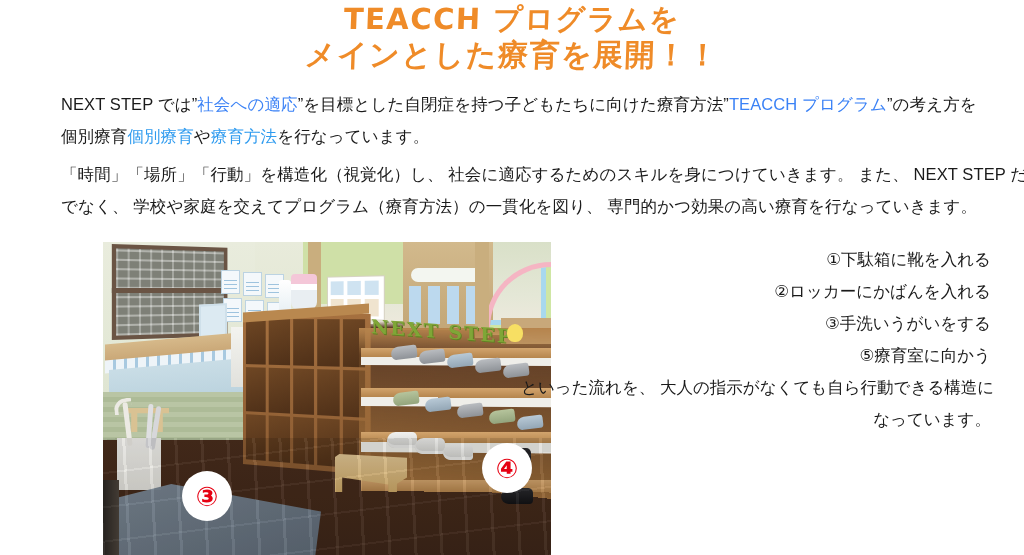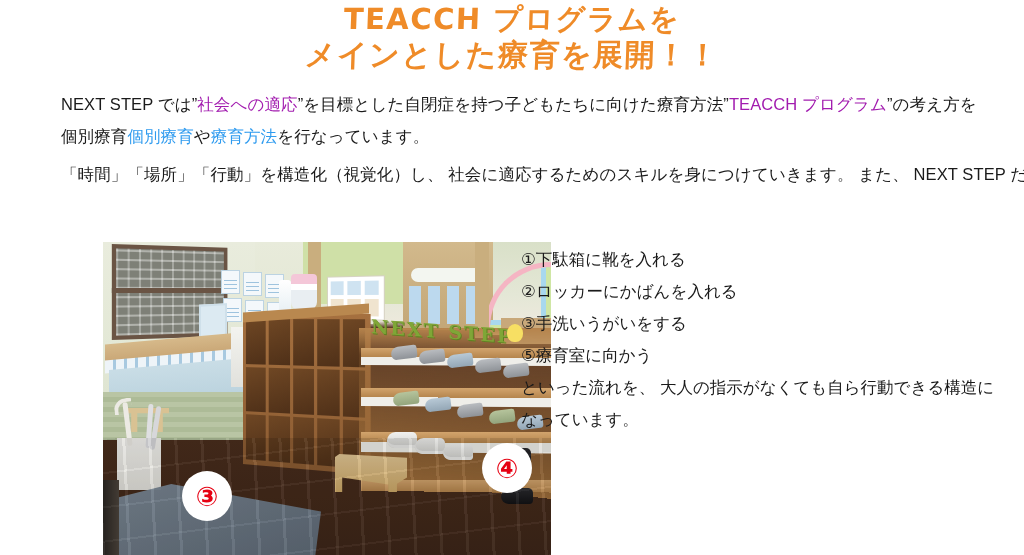--- a/index.html
+++ b/index.html
@@ -45,21 +45,21 @@
   }
   .para { margin: 0 0 6px 0; }
   .para p {
     margin: 0;
     font-size: 16.5px;
     line-height: 32px;
     letter-spacing: 0.1px;
     color: #1a1a1a;
     white-space: nowrap;
   }
-  .em-red  { color: #a21caf; }
+  .em-red  { color: #3b82f6; }
   .em-blue { color: #2f9bef; }
   .quote   { color: #1a1a1a; }
 
   
   #photo-figure {
     position: absolute;
     left: 63px;
     top: 226px;
     width: 448px;
     height: 329px;
@@ -328,20 +328,21 @@
   }
   #marker-3 { left: 82px;  top: 232px; }
   #marker-4 { left: 382px; top: 204px; }
 
   
   #steps-block {
     position: absolute;
     left: 521px;
     top: 243px;
     width: 470px;
+    text-align: right;
   }
   #steps-block p {
     margin: 0;
     font-size: 16.5px;
     line-height: 32px;
     color: #1a1a1a;
     white-space: nowrap;
   }
 </style>
 </head>
@@ -354,20 +355,21 @@
 
 <div id="intro-block">
 
   <div class="para">
     <p><span>NEXT STEP では</span><span class="quote">”</span><span class="em-red">社会への適応</span><span class="quote">”</span><span>を目標とした自閉症を持つ子どもたちに向けた療育方法</span><span class="quote">”</span><span class="em-red">TEACCH プログラム</span><span class="quote">”</span><span>の考え方を</span></p>
     <p><span>個別療育</span><span class="em-blue">個別療育</span><span>や</span><span class="em-blue">療育方法</span><span>を行なっています。</span></p>
   </div>
 
   <div class="para">
     <p>「時間」「場所」「行動」を構造化（視覚化）し、 社会に適応するためのスキルを身につけていきます。 また、 NEXT STEP だけ</p>
+    <p>でなく、 学校や家庭を交えてプログラム（療育方法）の一貫化を図り、 専門的かつ効果の高い療育を行なっていきます。</p>
   </div>
 
 </div>
 
 <figure id="photo-figure">
   <div id="photo-canvas">
 
     <div class="ph" id="room-bg"></div>
     <div class="ph" id="wall-mid"></div>
     <div class="ph" id="wall-green"></div>

